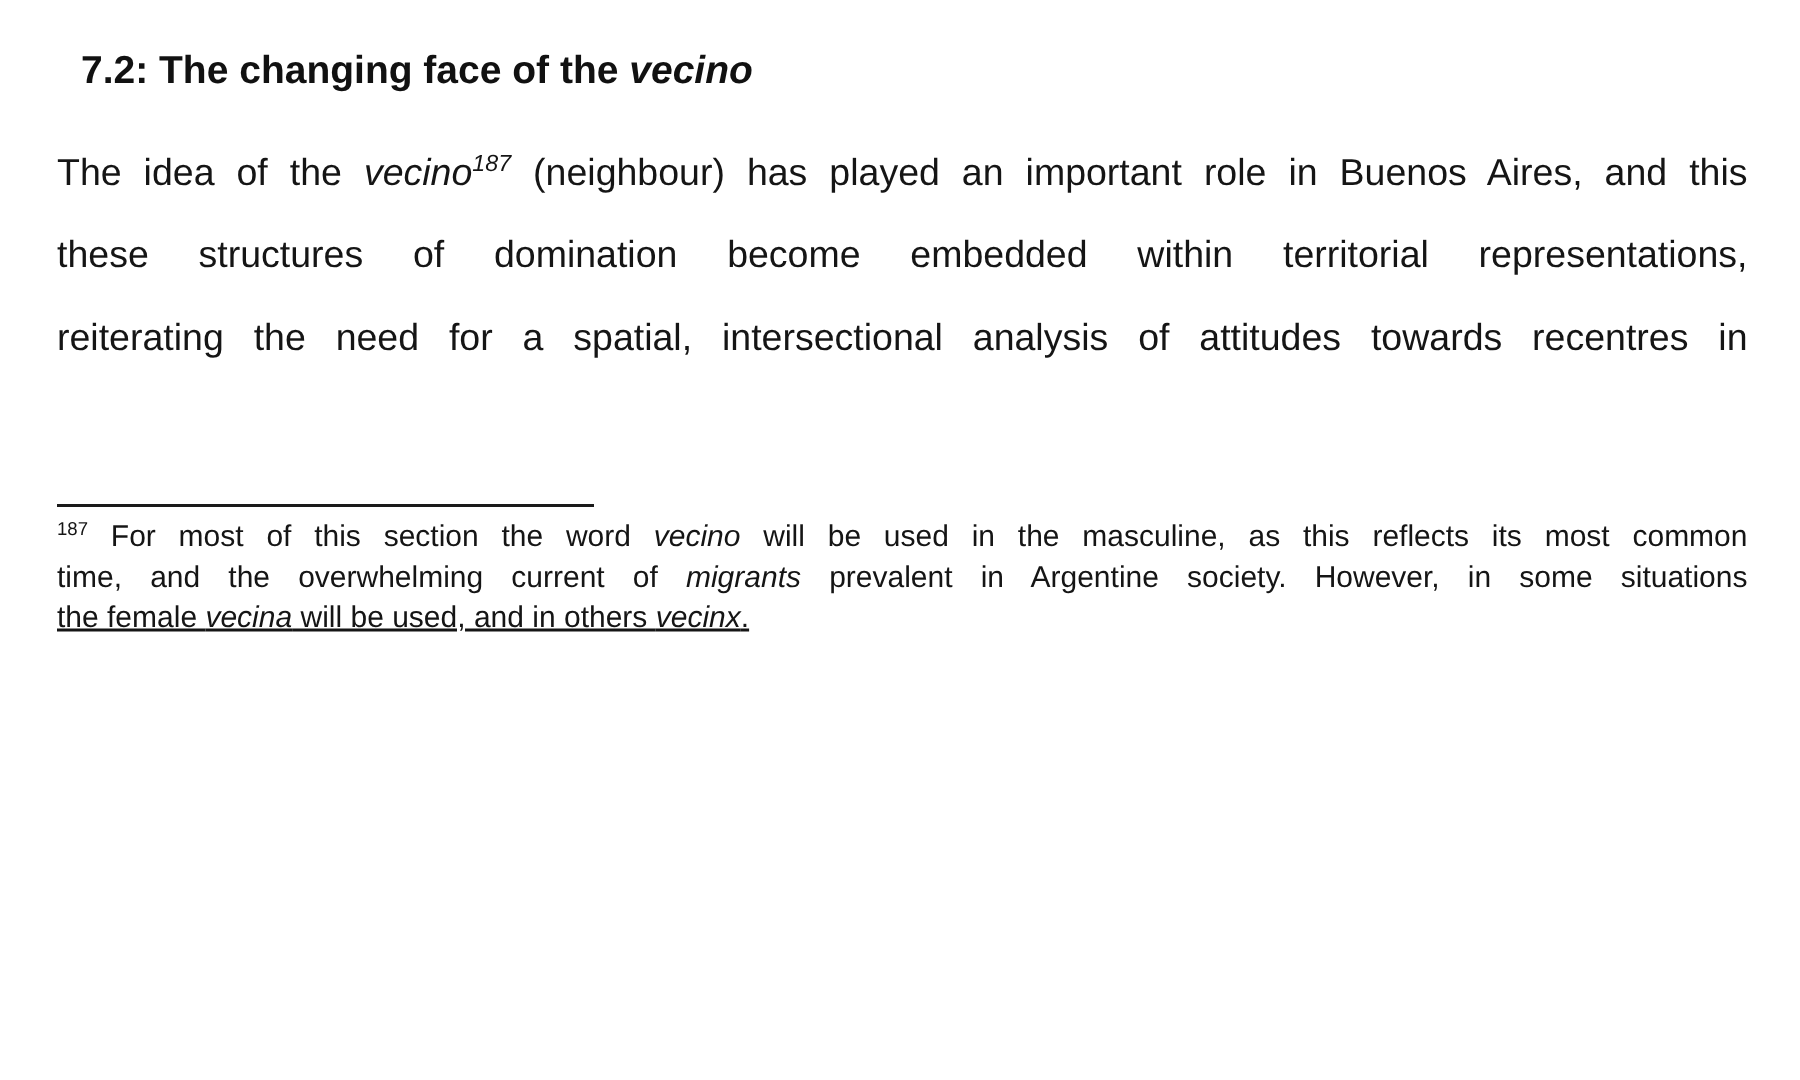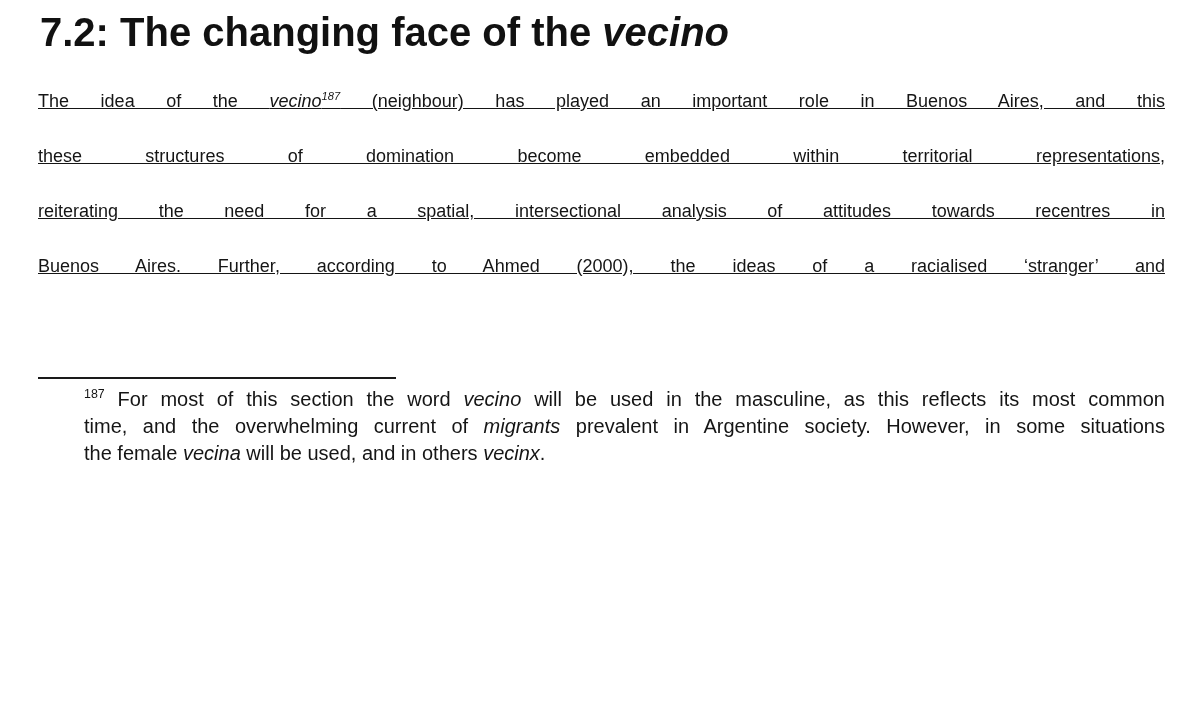--- a/index.html
+++ b/index.html
@@ -12,41 +12,40 @@
     width: 1200px;
     height: 720px;
     background: #ffffff;
     color: #151515;
     font-family: "Liberation Sans", "DejaVu Sans", sans-serif;
     box-sizing: border-box;
     padding: 12px 35px 0 38px;
     overflow: hidden;
   }
   .heading {
-    margin: 2px;
-    font-size: 40px;
+    margin: 16px;
+    font-size: 26px;
     line-height: 36px;
     font-weight: bold;
     color: #111111;
     letter-spacing: 0px;
   }
   .heading .italic { font-style: italic; }
 
   .body-paragraph {
     margin-top: 24px;
   }
   .body-line {
-    font-size: 18px;
+    font-size: 25px;
     line-height: 55px;
     height: 55px;
     white-space: nowrap;
     text-align: justify;
     text-align-last: justify;
     overflow: hidden;
-    text-decoration: underline;
   }
   
   .body-line::after { content: ""; display: inline-block; width: 100%; height: 0; }
   .body-line { white-space: normal; }
 
   .italic { font-style: italic; }
   .sup {
     font-size: 0.62em;
     vertical-align: super;
     line-height: 0;
@@ -68,39 +67,38 @@
   .footnote {
     margin-top: 7px;
   }
   .footnote-line {
     font-size: 20px;
     line-height: 27px;
     height: 27px;
     text-align: justify;
     text-align-last: justify;
     overflow: hidden;
-    margin-left: 46px;
   }
   .footnote-line.last {
     text-align: left;
     text-align-last: left;
+    text-decoration: underline;
   }
 </style>
 </head>
 <body>
 
 <div class="page">
 
   <h1 class="heading"><span>7.2: The changing face of the </span><span class="italic">vecino</span></h1>
 
   <div class="body-paragraph">
     <div class="body-line"><span>The idea of the </span><span class="italic">vecino</span><span class="sup-italic">187</span><span> (neighbour) has played an important role in Buenos Aires, and this</span></div>
     <div class="body-line"><span>these structures of domination become embedded within territorial representations,</span></div>
     <div class="body-line"><span>reiterating the need for a spatial, intersectional analysis of attitudes towards recentres in</span></div>
-    <div class="body-line"><span>Buenos Aires. Further, according to Ahmed (2000), the ideas of a racialised ‘stranger’ and</span></div>
   </div>
 
   <div class="footnote-rule"></div>
 
   <div class="footnote">
     <div class="footnote-line"><span class="sup">187</span><span> For most of this section the word </span><span class="italic">vecino</span><span> will be used in the masculine, as this reflects its most common</span></div>
     <div class="footnote-line"><span>time, and the overwhelming current of </span><span class="italic">migrants</span><span> prevalent in Argentine society. However, in some situations</span></div>
     <div class="footnote-line last"><span>the female </span><span class="italic">vecina</span><span> will be used, and in others </span><span class="italic">vecinx</span><span>.</span></div>
   </div>
 

